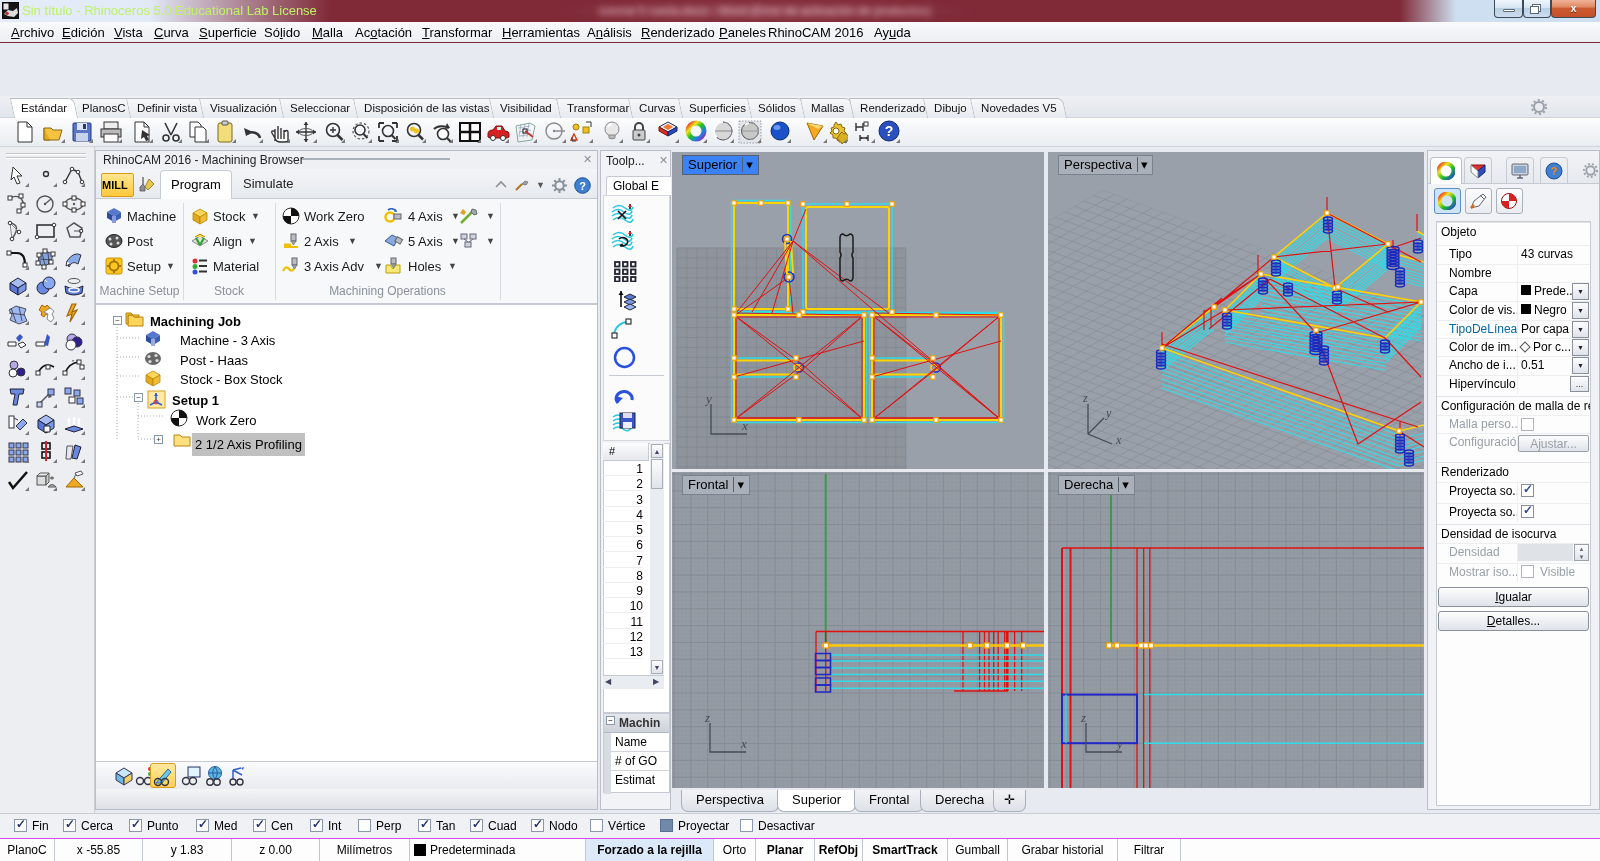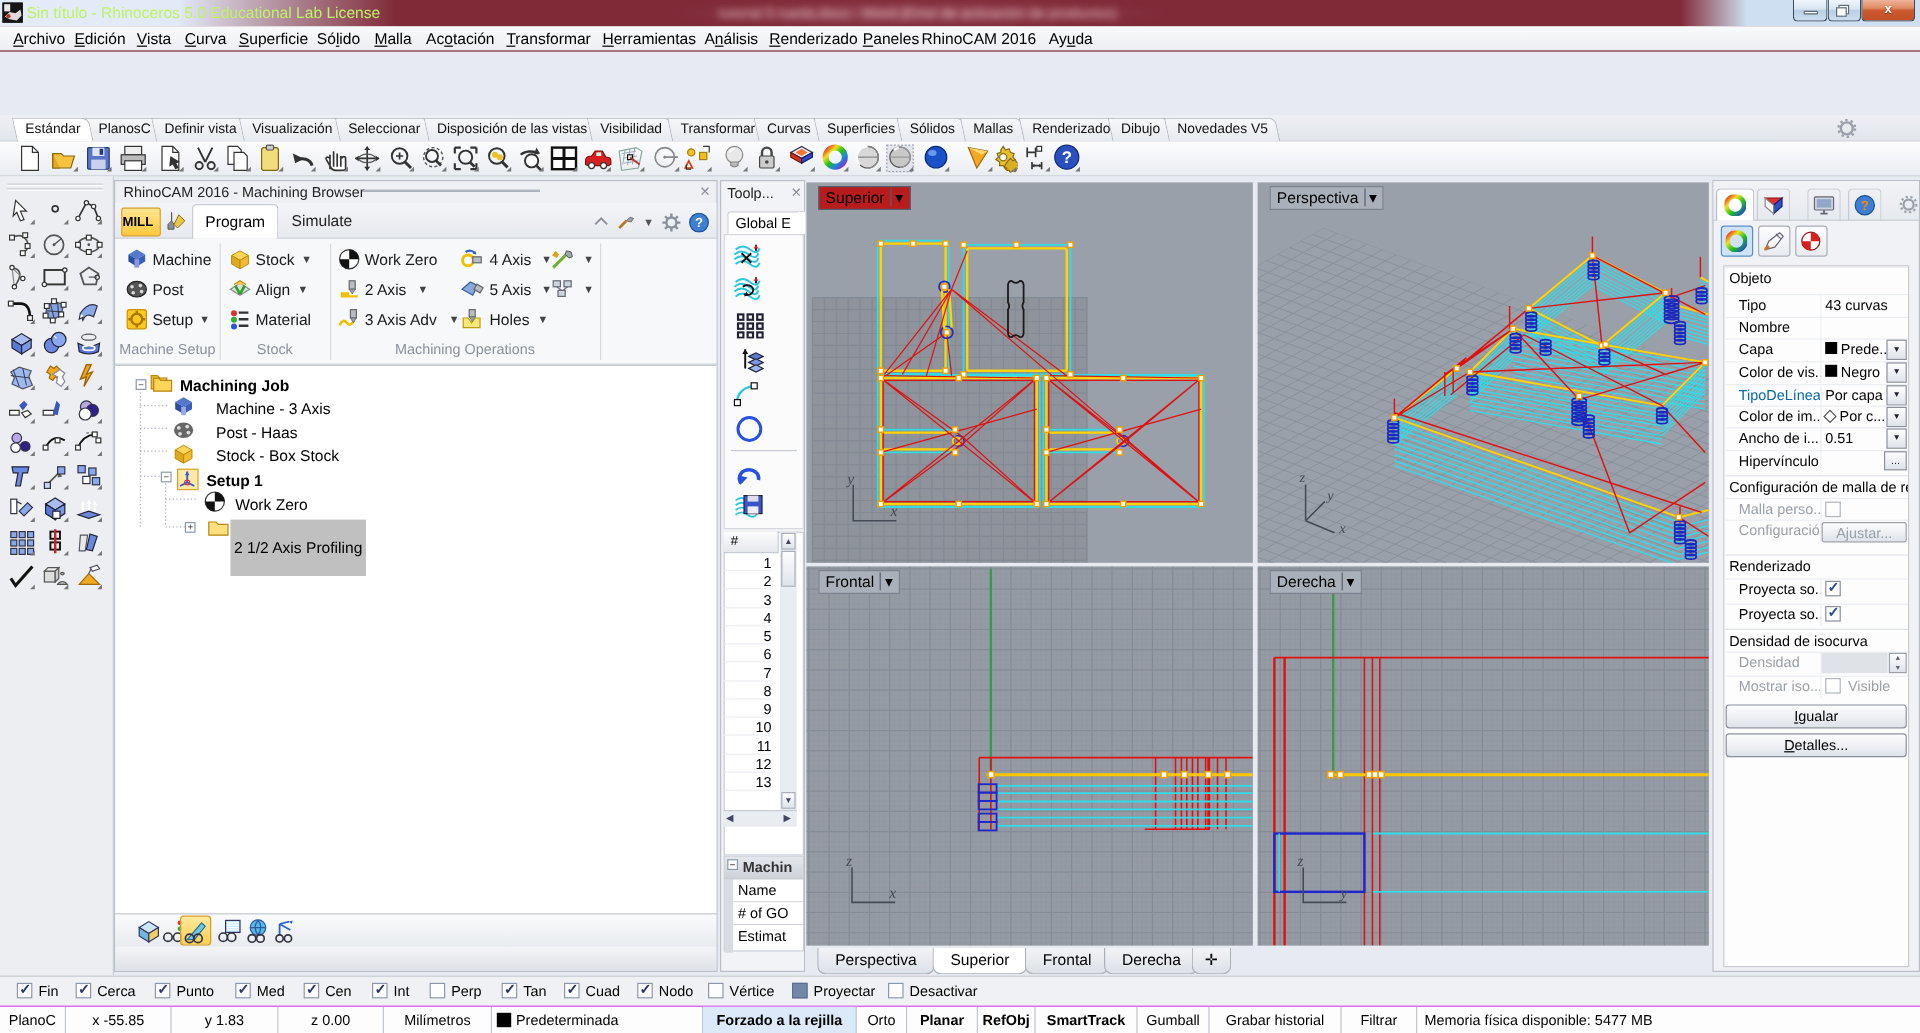--- a/index.html
+++ b/index.html
@@ -759,21 +759,21 @@
       <svg class="abs" style="left:76px;top:126px" width="19" height="17" viewBox="0 0 19 17">
           <path d="M2 4h6l2 2h8v9H2z" fill="#ffe080" stroke="#b8860b"></path>
         </svg>
 
       <span class="abs" style="left:54px;top:9px;font-weight:bold">Machining Job</span>
       <span class="abs" style="left:84px;top:28px">Machine - 3 Axis</span>
       <span class="abs" style="left:84px;top:48px">Post - Haas</span>
       <span class="abs" style="left:84px;top:67px">Stock - Box Stock</span>
       <span class="abs" style="left:76px;top:88px;font-weight:bold">Setup 1</span>
       <span class="abs" style="left:100px;top:108px">Work Zero</span>
-      <span class="abs" style="left:96px;top:128px;background:#c0c0c0;padding:16px 3px">2 1/2 Axis Profiling</span>
+      <span class="abs" style="left:96px;top:128px;background:#c0c0c0;padding:4px 3px">2 1/2 Axis Profiling</span>
     </div>
 
     <div class="abs" style="left:0;top:610px;width:501px;height:28px;background:linear-gradient(#fafbfc,#e8ebef);border-top:1px solid #c6cbd3" id="rc-bot">
       <svg class="abs" style="left:17px;top:3px" width="22" height="22" viewBox="0 0 22 22">
           <path d="M3 8l8-5 8 5-8 5z" fill="#c8e8f8" stroke="#336"></path>
           <path d="M3 8v7l8 5v-7z" fill="#70b8e0" stroke="#336"></path>
           <path d="M19 8v7l-8 5v-7z" fill="#f0d060" stroke="#336"></path>
         </svg>
       <svg class="abs" style="left:38px;top:3px" width="22" height="22" viewBox="0 0 22 22">
           <circle cx="6" cy="16" r="3.5" fill="none" stroke="#334" stroke-width="1.4"></circle>
@@ -973,21 +973,21 @@
           <rect x="172.8" y="49.8" width="4.4" height="4.4" fill="#fff" stroke="#f0a000" stroke-width="1.2"></rect>
           <rect x="124.8" y="160.8" width="4.4" height="4.4" fill="#fff" stroke="#f0a000" stroke-width="1.2"></rect>
           <rect x="261.8" y="160.8" width="4.4" height="4.4" fill="#fff" stroke="#f0a000" stroke-width="1.2"></rect>
           <rect x="124.8" y="265.8" width="4.4" height="4.4" fill="#fff" stroke="#f0a000" stroke-width="1.2"></rect>
           <rect x="261.8" y="265.8" width="4.4" height="4.4" fill="#fff" stroke="#f0a000" stroke-width="1.2"></rect>
           <path d="M39 252V282H75" stroke="#454b55" stroke-width="1.3" fill="none"></path>
           <path d="M36 252 l3 -6 3 6" fill="none" stroke="#454b55" stroke-width="0"></path>
           <text x="34" y="251" font-size="13" fill="#454b55" font-family="Liberation Serif" font-style="italic">y</text>
           <text x="70" y="278" font-size="13" fill="#454b55" font-family="Liberation Serif" font-style="italic">x</text>
       </svg>
-      <div class="vplabel" style="background:#b91c1c;border:1px solid #55606e;">Superior<span class="dd">▾</span></div>
+      <div class="vplabel" style="background:#3b82f6;border:1px solid #55606e;">Superior<span class="dd">▾</span></div>
     </div>
 
     <div class="vp" id="vp-per" style="left:377px;top:5px;width:376px;height:317px">
       <svg width="376" height="317" viewBox="0 0 376 317">
           <defs>
             <clipPath id="gclip">
               <polygon points="55,38 618,245 183,492 -380,285"></polygon>
             </clipPath>
           </defs>
           <g clip-path="url(#gclip)">
@@ -1370,16 +1370,15 @@
     <div class="stcell" style="left:320px;width:90px">Milímetros</div>
     <div class="stcell" style="left:410px;width:176px;text-align:left;padding-left:4px"><span style="display:inline-block;width:12px;height:12px;background:#000;vertical-align:-2px;margin-right:4px"></span>Predeterminada</div>
     <div class="stcell" style="left:586px;width:128px;background:#dbe9f9;font-weight:bold">Forzado a la rejilla</div>
     <div class="stcell" style="left:714px;width:42px">Orto</div>
     <div class="stcell" style="left:756px;width:59px;font-weight:bold">Planar</div>
     <div class="stcell" style="left:815px;width:48px;font-weight:bold">RefObj</div>
     <div class="stcell" style="left:863px;width:85px;font-weight:bold">SmartTrack</div>
     <div class="stcell" style="left:948px;width:60px">Gumball</div>
     <div class="stcell" style="left:1008px;width:110px">Grabar historial</div>
     <div class="stcell" style="left:1118px;width:63px">Filtrar</div>
-    <div class="stcell" style="left:1181px;width:419px;text-align:left;padding-left:6px;border-right:none">Memoria física disponible: 5477 MB</div>
   </div>
 
 </div>
 
 </body></html>

